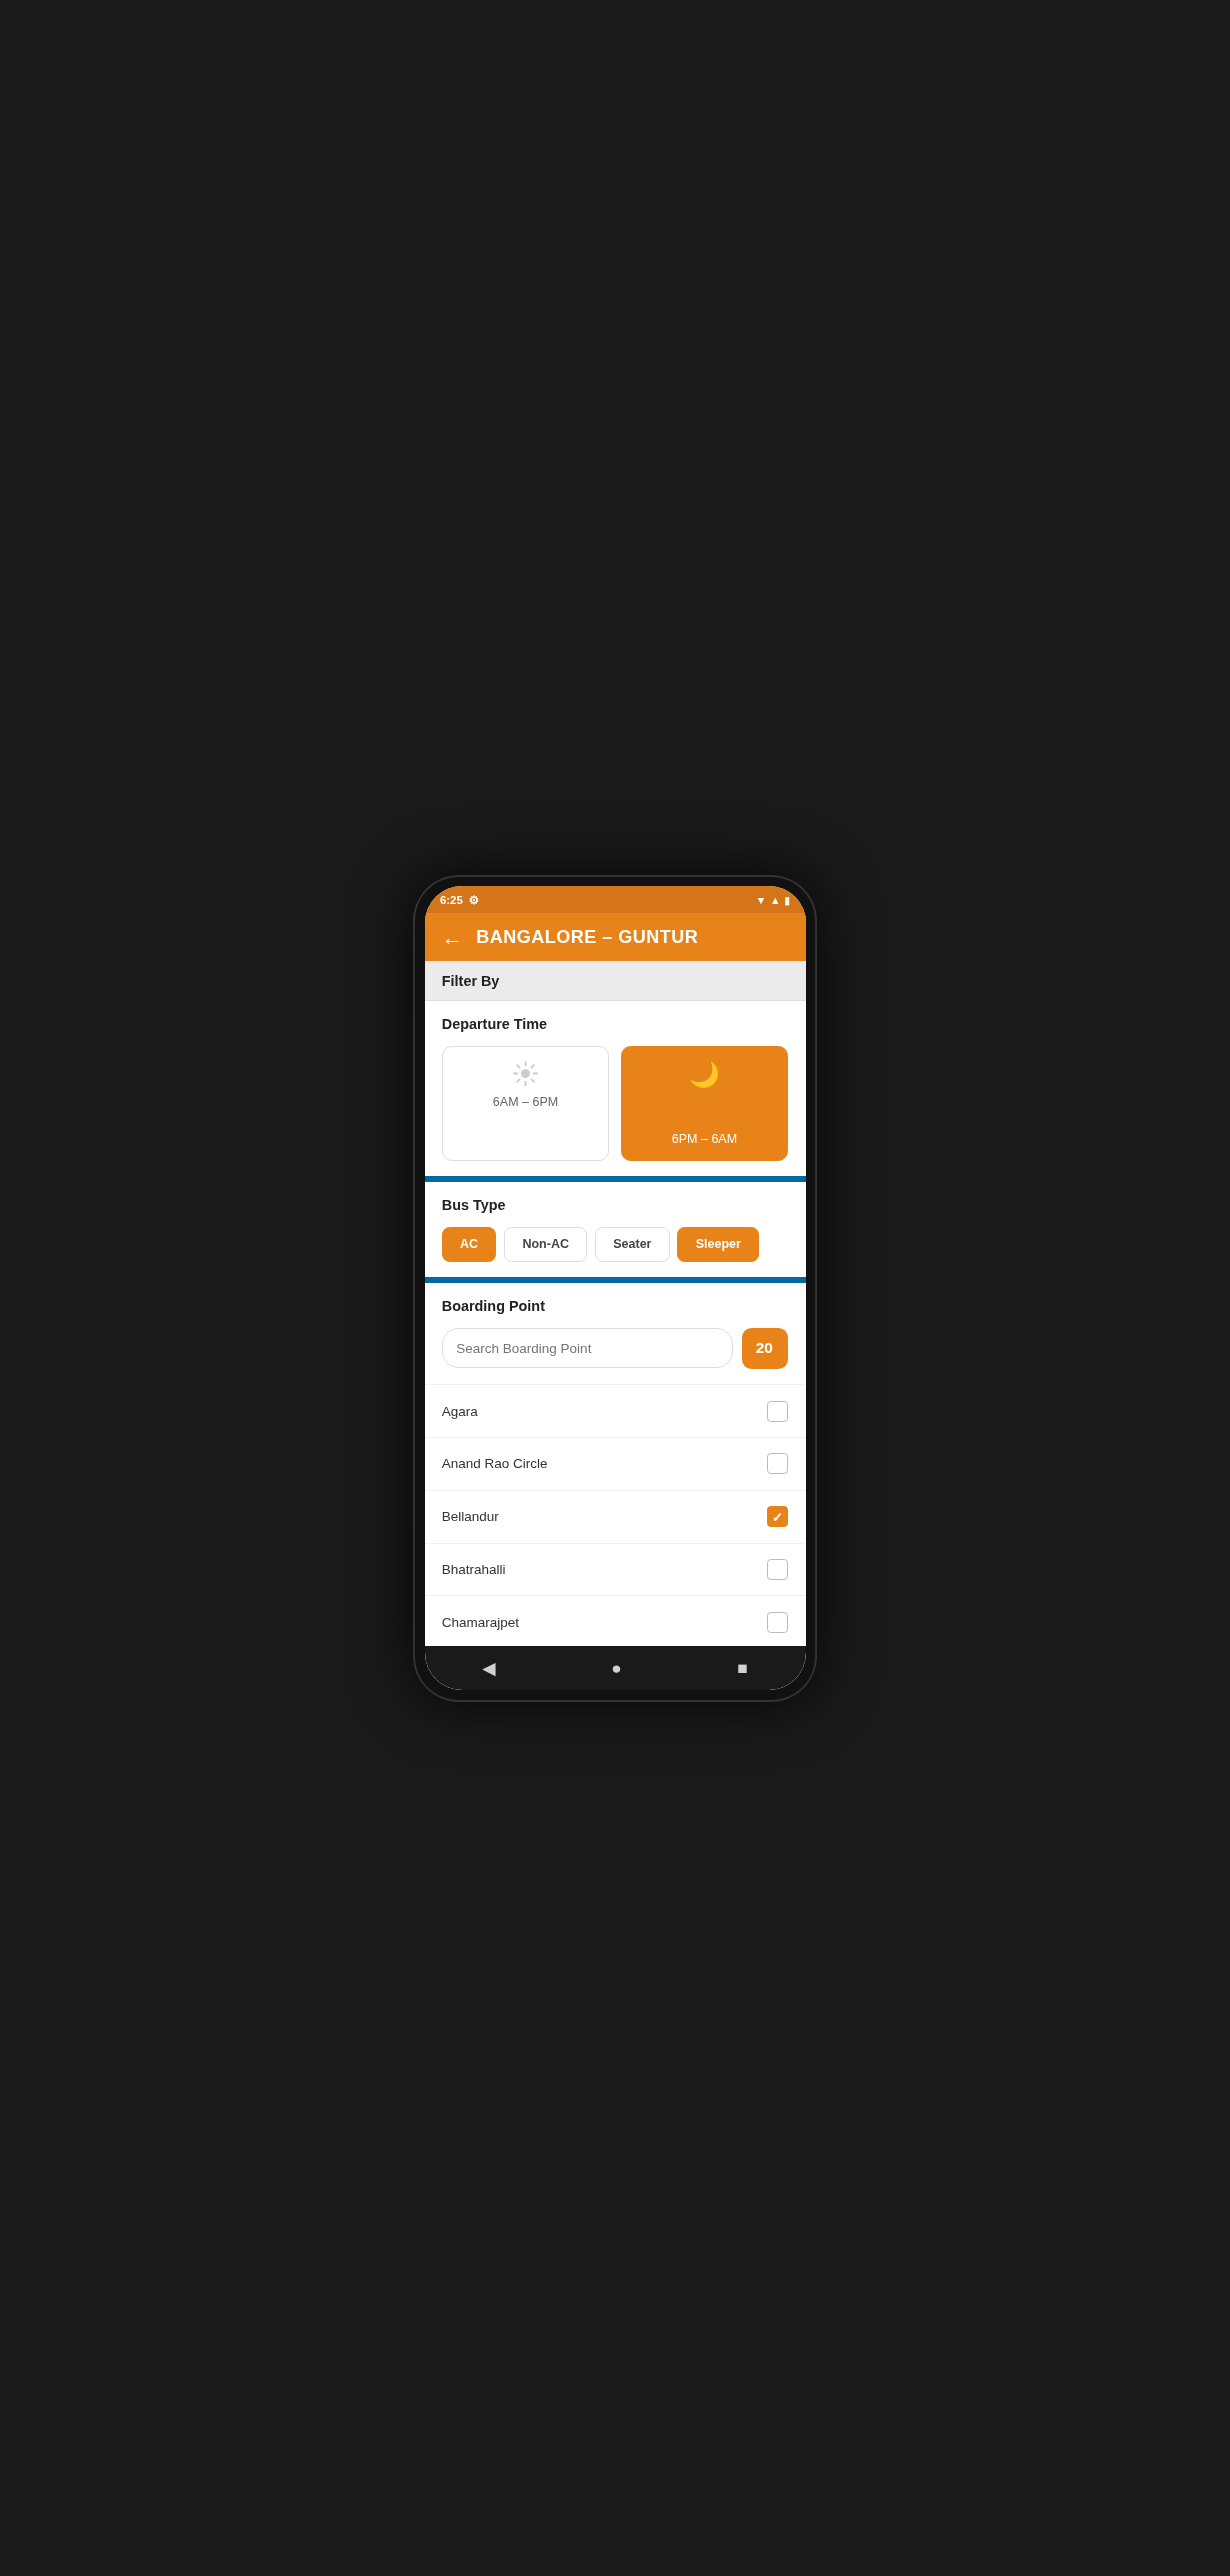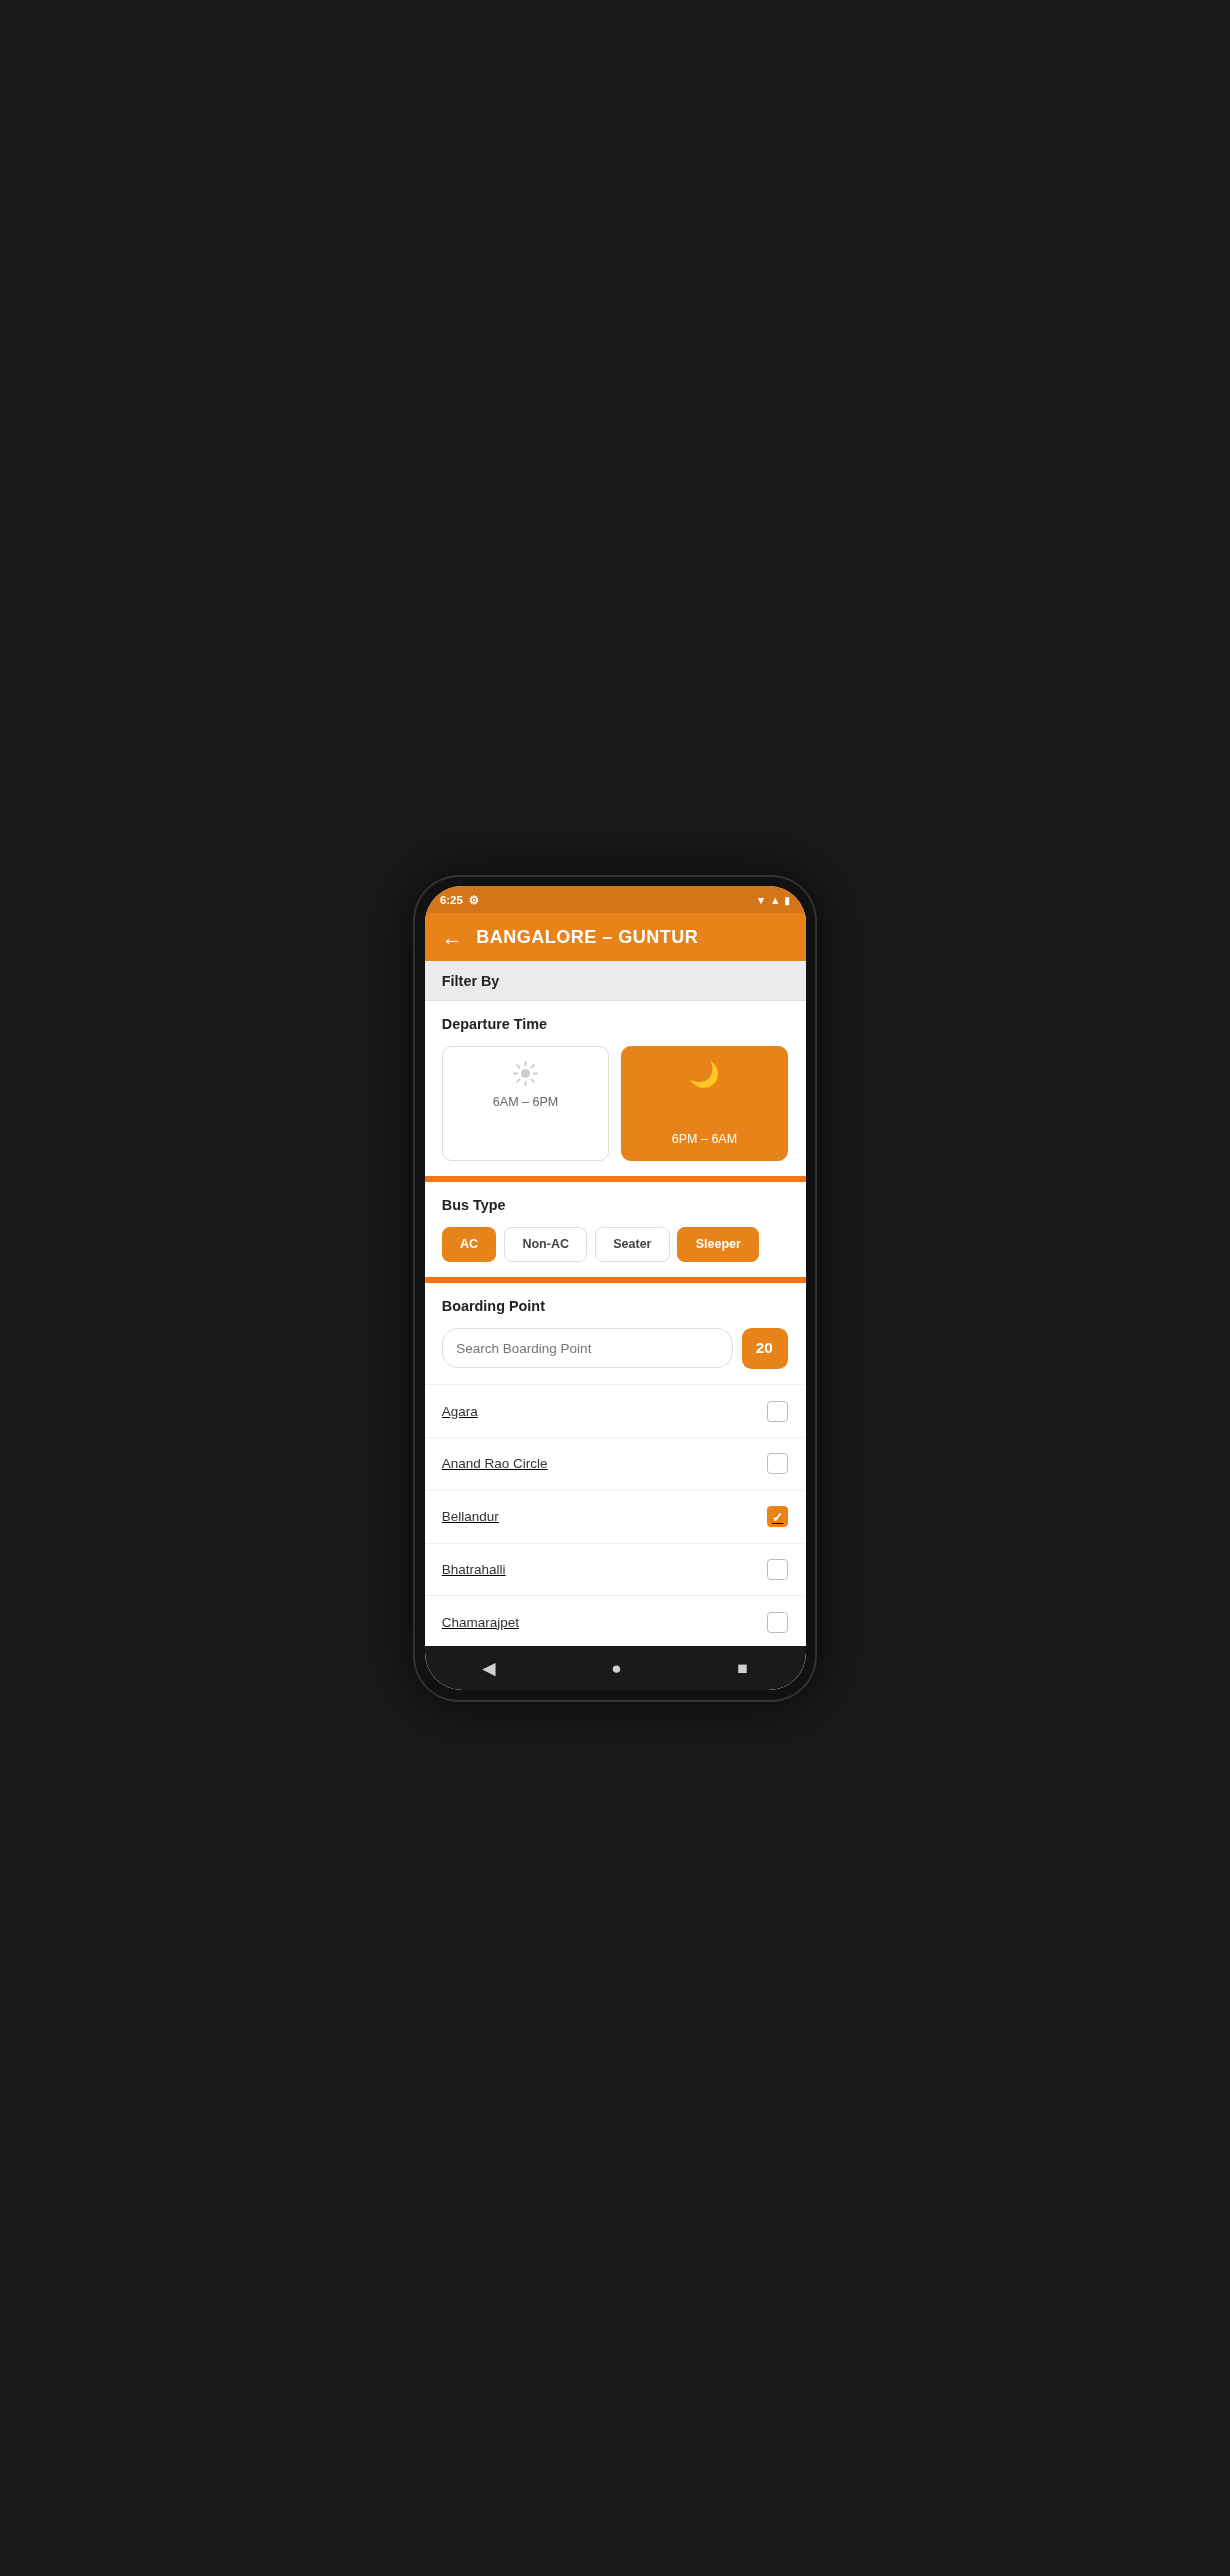--- a/index.html
+++ b/index.html
@@ -84,21 +84,21 @@
       color: white;
       font-size: 18px;
       font-weight: 600;
       letter-spacing: 0.5px;
     }
 
     
     .content {
       flex: 1;
       overflow-y: auto;
-      background: #f97316;
+      background: #0369a1;
     }
 
     .filter-by-bar {
       background: #ebebeb;
       padding: 11.5px 17.3px;
       font-size: 14.4px;
       font-weight: 600;
       color: #222;
       border-bottom: 1px solid #ddd;
     }
@@ -215,21 +215,20 @@
       background: white;
       border-top: 1px solid #f0f0f0;
     }
 
     .boarding-item {
       display: flex;
       justify-content: space-between;
       align-items: center;
       padding: 15.4px 17.3px;
       border-bottom: 1px solid #f0f0f0;
-      text-decoration: underline;
     }
 
     .boarding-item-name {
       font-size: 13.5px;
       color: #333;
       font-weight: 500;
     }
 
     .checkbox {
       width: 21px;

